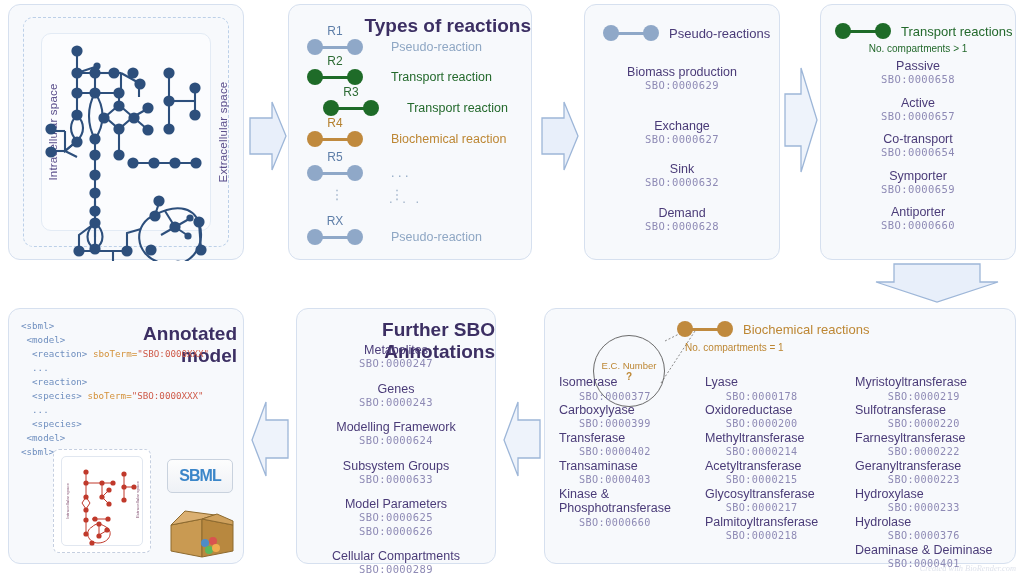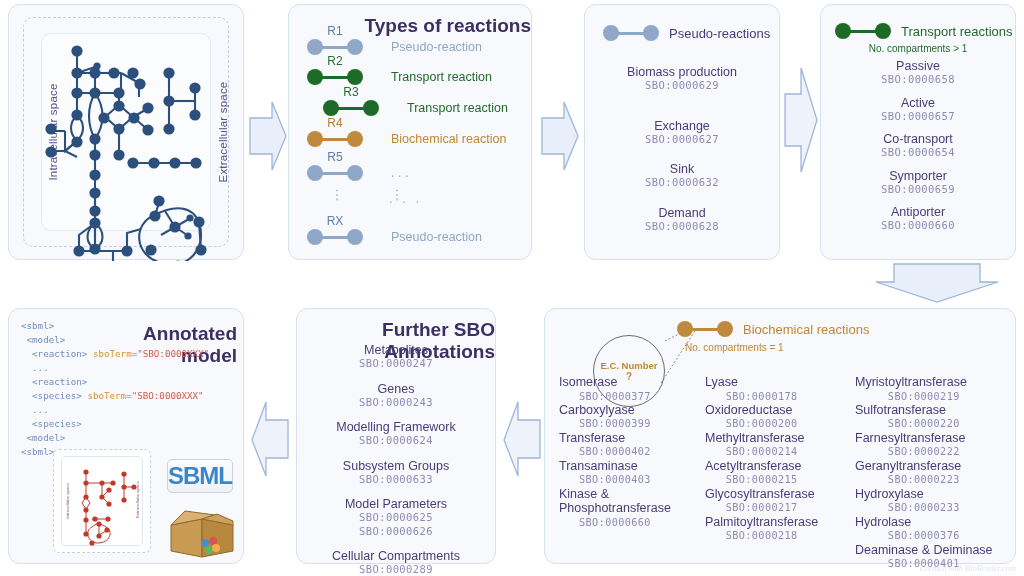--- a/index.html
+++ b/index.html
@@ -118,40 +118,40 @@
   .mini-vlabel {
     position:absolute; writing-mode: vertical-rl; transform: rotate(180deg);
     font-size: 4.4px; color: #8a5b7a; white-space: nowrap;
   }
   .sbml-logo {
     position:absolute; left: 158px; top: 150px; width: 66px; height: 34px;
     background: linear-gradient(#fdfdfd,#eef1f6);
     border: 1px solid #c9d2de; border-radius: 5px;
     display:flex; align-items:center; justify-content:center;
   }
-  .sbml-text { font-size: 24px; font-weight: bold; color:#3b86c9; letter-spacing:-1px; }
+  .sbml-text { font-size: 16px; font-weight: bold; color:#3b86c9; letter-spacing:-1px; }
   .pkg { position:absolute; left: 158px; top: 196px; width: 70px; height: 56px; }
 
   
   #p6 { left: 296px; top: 308px; width: 200px; height: 256px; }
 
   
   #p7 { left: 544px; top: 308px; width: 472px; height: 256px; }
   .bio-col { position: absolute; top: 66px; }
   .bio-term { color:#4a3b78; font-size: 12.5px; line-height: 1.16; text-align:left; }
   .bio-sbo {
     color:#8e8ab5; font-size: 10.2px; font-family:"DejaVu Sans Mono", monospace;
     letter-spacing:.4px; line-height:1.32; text-align:center; margin-bottom:0px;
   }
   .ec-circle {
     position:absolute; left: 48px; top: 26px; width: 72px; height: 72px;
     border: 1.2px solid #6b6b6b; border-radius: 50%;
     display:flex; flex-direction:column; align-items:center; justify-content:center;
   }
-  .ec-t1 { font-size: 9.5px; color:#bd8734; font-weight:bold; }
+  .ec-t1 { font-size: 9.5px; color:#bd8734; font-weight:normal; }
   .ec-t2 { font-size: 10px; color:#bd8734; font-weight:bold; }
 
   
   .arrow { position: absolute; }
   .credit {
     position:absolute; right: 8px; bottom: 3px;
     font-size: 8.4px; color:#dfe3ec; font-style: italic;
     font-family: "Liberation Serif", serif;
   }
 </style>

